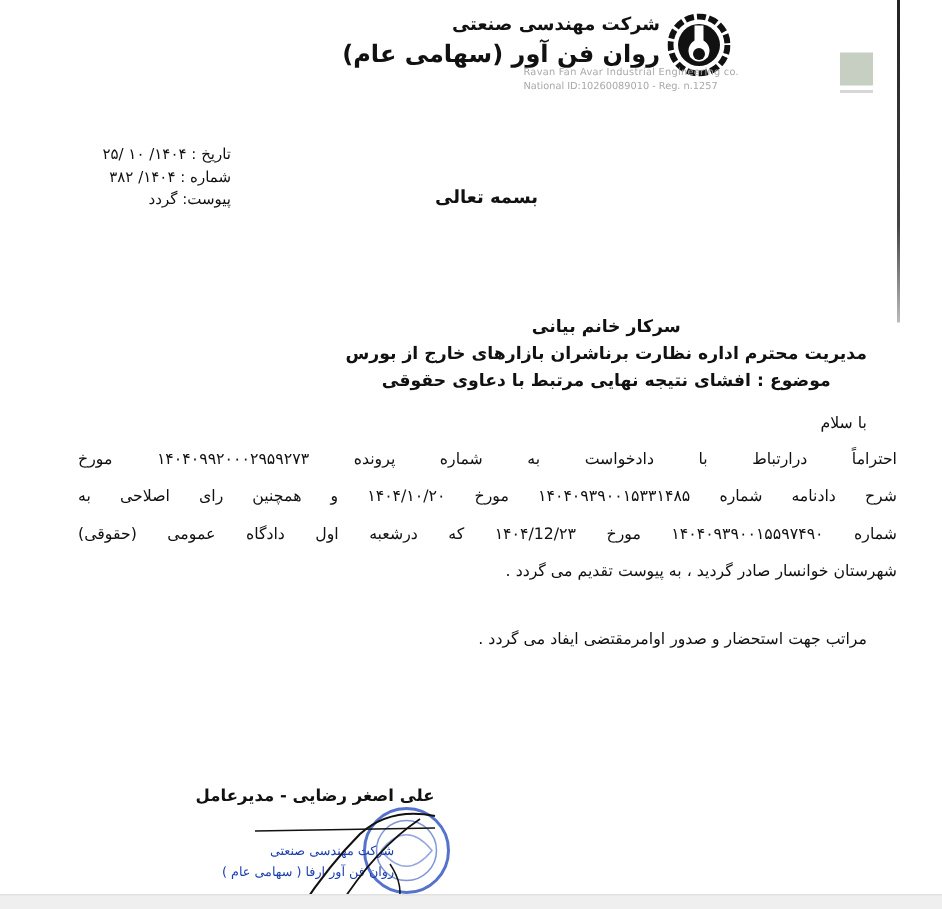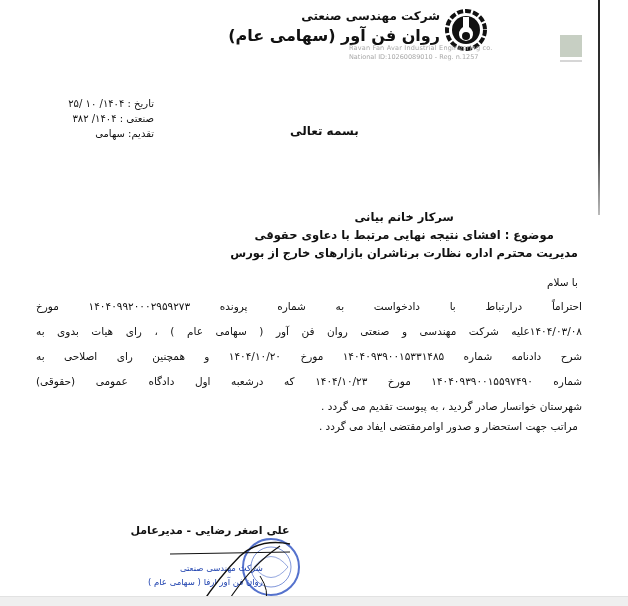--- a/index.html
+++ b/index.html
@@ -24,21 +24,21 @@
   .meta { position: absolute; right: 474px; top: 96px; direction: rtl; font-size: 10px; line-height: 15px; text-align: right; }
   .meta-row { white-space: nowrap; margin-left: 48px; }
 
   .basmala { position: absolute; left: 290px; top: 124px; font-size: 12px; font-weight: bold; direction: rtl; white-space: nowrap; }
 
   .recipient { position: absolute; right: 50px; top: 208px; direction: rtl; text-align: center; font-size: 11.5px; font-weight: bold; line-height: 18px; }
   .recipient div { white-space: nowrap; }
 
   .greeting { position: absolute; right: 50px; top: 276px; direction: rtl; font-size: 10.5px; white-space: nowrap; }
 
-  .body-text { position: absolute; left: 36px; width: 546px; top: 294px; direction: rtl; font-size: 10.5px; line-height: 25px; text-align: justify; }
+  .body-text { position: absolute; left: 52px; width: 546px; top: 294px; direction: rtl; font-size: 10.5px; line-height: 25px; text-align: justify; }
   .body-line { white-space: nowrap; text-align: justify; text-align-last: justify; }
   .body-line.last { text-align-last: right; }
 
   .closing { position: absolute; right: 50px; top: 420px; direction: rtl; font-size: 10.5px; white-space: nowrap; }
 
   .signature { position: absolute; left: 120px; top: 516px; width: 180px; direction: rtl; text-align: center; }
   .sig-regards { font-size: 11px; font-weight: bold; }
   .sig-name { font-size: 11px; font-weight: bold; margin-top: 8px; }
   .stamp-text { position: absolute; left: 28px; top: 45px; direction: rtl; text-align: right; color: #1b3fae; font-size: 8.5px; line-height: 14px; white-space: nowrap; }
   .seal { position: absolute; left: 120px; top: 20px; width: 62px; height: 62px; }
@@ -67,44 +67,43 @@
     <div class="company-en">Ravan Fan Avar Industrial Engineering co.</div>
     <div class="company-id">National ID:10260089010 - Reg. n.1257</div>
   </div>
 
   <div class="meta">
     <div class="meta-row">
       <span>تاریخ :</span>
       <span>۱۴۰۴/ ۱۰ /۲۵</span>
     </div>
     <div class="meta-row">
-      <span>صنعتی :</span>
+      <span>شماره :</span>
       <span>۱۴۰۴/ ۳۸۲</span>
     </div>
     <div class="meta-row">
-      <span>تقدیم:</span>
-      <span>سهامی</span>
+      <span>پیوست:</span>
+      <span>گردد</span>
     </div>
   </div>
 
   <div class="basmala">بسمه تعالی</div>
 
   <div class="recipient">
     <div>سرکار خانم بیانی</div>
+    <div>مدیریت محترم اداره نظارت برناشران بازارهای خارج از بورس</div>
     <div>موضوع : افشای نتیجه نهایی مرتبط با دعاوی حقوقی</div>
-    <div>مدیریت محترم اداره نظارت برناشران بازارهای خارج از بورس</div>
   </div>
 
   <div class="greeting">با سلام</div>
 
   <div class="body-text">
     <div class="body-line">احتراماً درارتباط با دادخواست به شماره پرونده ۱۴۰۴۰۹۹۲۰۰۰۲۹۵۹۲۷۳ مورخ</div>
-    <div class="body-line">۱۴۰۴/۰۳/۰۸علیه شرکت مهندسی و صنعتی روان فن آور ( سهامی عام ) ، رای هیات بدوی به</div>
     <div class="body-line">شرح دادنامه شماره ۱۴۰۴۰۹۳۹۰۰۱۵۳۳۱۴۸۵ مورخ ۱۴۰۴/۱۰/۲۰ و همچنین رای اصلاحی به</div>
-    <div class="body-line">شماره ۱۴۰۴۰۹۳۹۰۰۱۵۵۹۷۴۹۰ مورخ ۱۴۰۴/۱۰/۲۳ که درشعبه اول دادگاه عمومی (حقوقی)</div>
+    <div class="body-line">شماره ۱۴۰۴۰۹۳۹۰۰۱۵۵۹۷۴۹۰ مورخ ۱۴۰۴/12/۲۳ که درشعبه اول دادگاه عمومی (حقوقی)</div>
     <div class="body-line last">شهرستان خوانسار صادر گردید ، به پیوست تقدیم می گردد .</div>
   </div>
 
   <div class="closing">مراتب جهت استحضار و صدور اوامرمقتضی ایفاد می گردد .</div>
 
   <div class="signature">
     <div class="sig-name">علی اصغر رضایی - مدیرعامل</div>
     <svg class="seal" viewBox="0 0 62 62">
       <circle cx="31" cy="31" r="28" fill="none" stroke="#2a4fc0" stroke-width="2" opacity="0.8"></circle>
       <circle cx="31" cy="31" r="20" fill="none" stroke="#2a4fc0" stroke-width="1" opacity="0.6"></circle>

